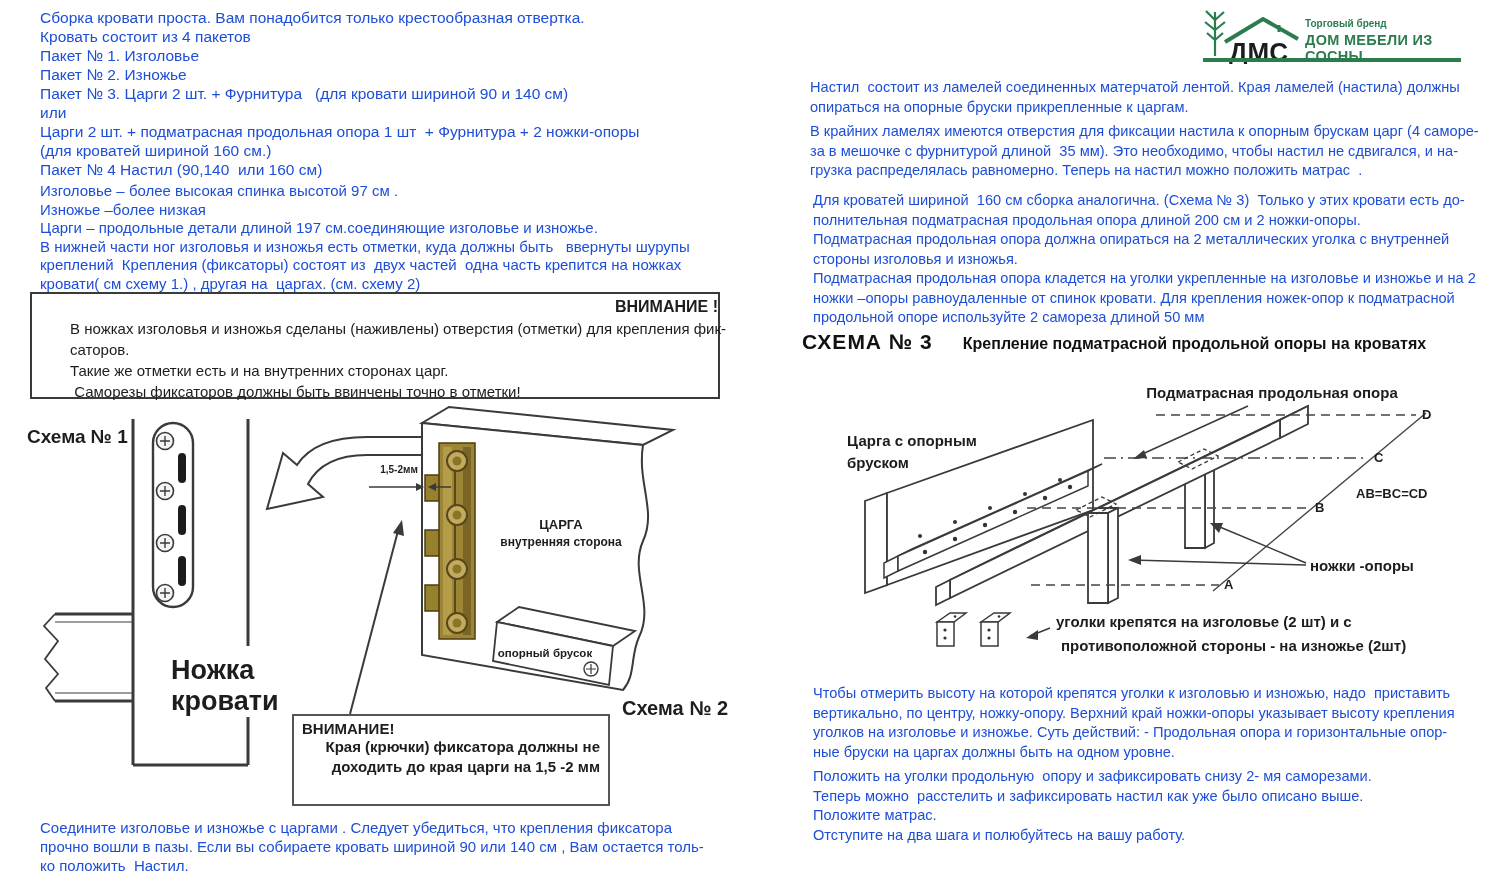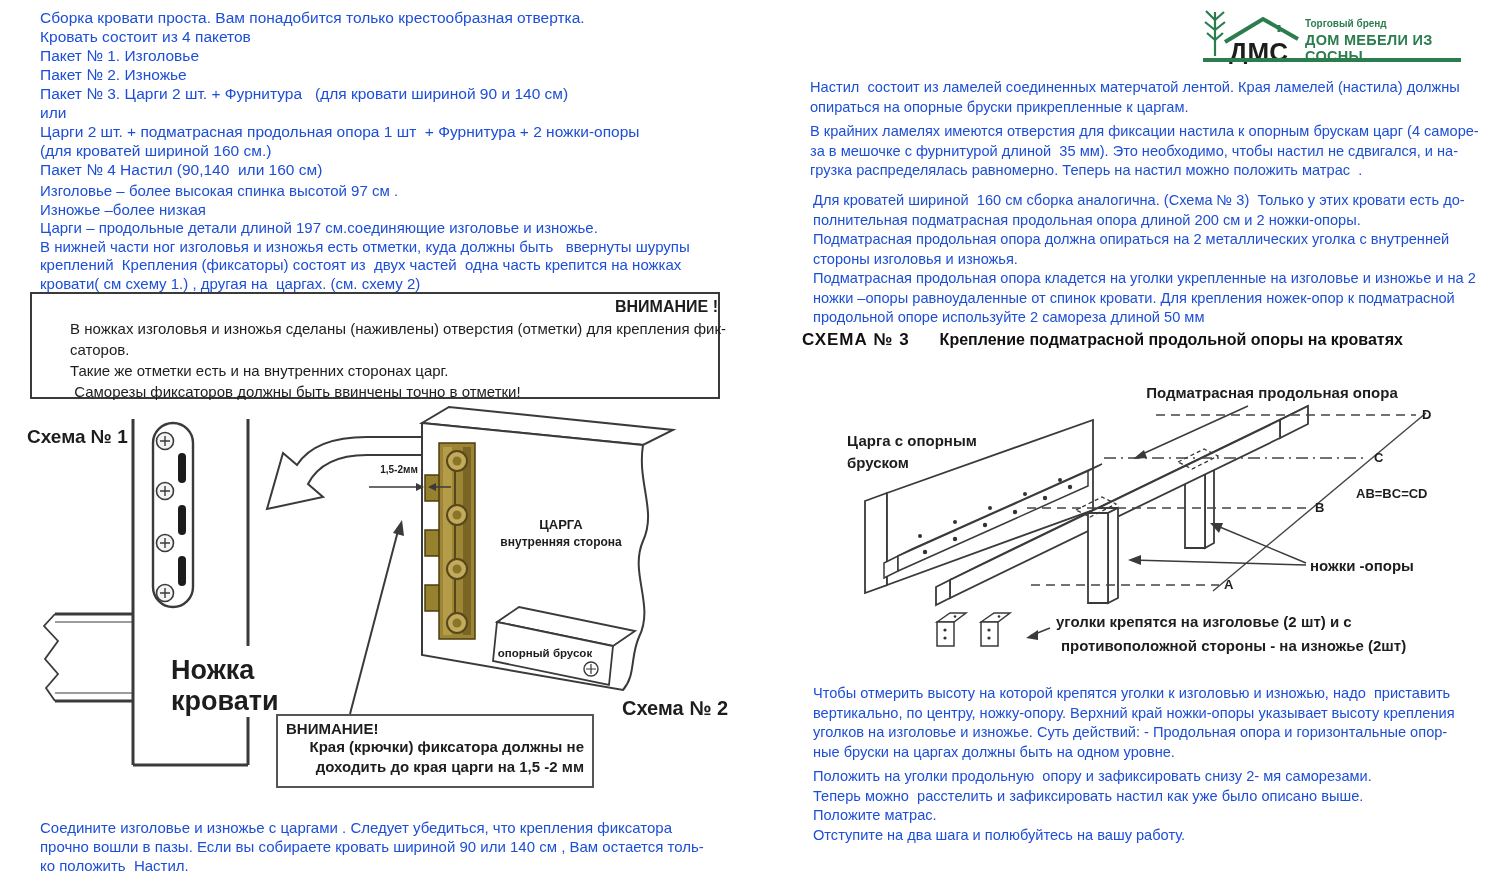--- a/index.html
+++ b/index.html
@@ -10,21 +10,21 @@
   .blk{position:absolute;font-size:15px;line-height:19px;color:#1d4ed8;}
   .intro{font-size:15.5px;line-height:19px;}
   .rcol{font-size:14.6px;line-height:19.5px;}
   .warnbox{position:absolute;border:2px solid #3a3a3a;background:#fff;box-sizing:border-box;}
   .warntitle{text-align:right;font-weight:bold;font-size:16px;padding-top:4px;}
   .warnbody{font-size:15px;line-height:21px;padding:2px 0 0 10px;margin-left:28px;}
   .warn2{position:absolute;border:2px solid #555;background:#fff;box-sizing:border-box;
          padding:4px 8px;font-weight:bold;font-size:15px;}
   .warn2 .w2body{font-size:15px;line-height:20px;text-align:right;}
   .heading3{position:absolute;font-weight:bold;color:#111;}
-  .heading3 .hnum{font-size:17px;letter-spacing:1px;margin-top:20px;}
+  .heading3 .hnum{font-size:21px;letter-spacing:1px;margin-top:20px;}
   .heading3 .htxt{font-size:16px;margin-left:30px;}
   .logo{position:absolute;left:1203px;top:6px;width:262px;height:62px;}
   .logo-tag{position:absolute;left:102px;top:12px;font-size:10px;font-weight:bold;color:#2c7d4e;}
   .logo-name{position:absolute;left:102px;top:26px;font-size:14.5px;font-weight:bold;
              letter-spacing:.3px;color:#2c7d4e;}
   .logo-bar{position:absolute;left:0;top:52px;width:258px;height:3.5px;background:#2c7d4e;}
   svg text{font-family:"Liberation Sans",sans-serif;fill:#1d1d1d;}
   .dlabel{font-weight:bold;}
 </style>
 </head>
@@ -138,21 +138,21 @@
       </g>
       <text x="597" y="312" font-size="20" font-weight="bold" stroke="none">Схема № 2</text>
 
       <g>
         <line x1="325" y1="311" x2="374" y2="124" stroke-width="2"></line>
         <polygon points="377,117 379,133 368,130" fill="#3a3a3a" stroke="none"></polygon>
       </g>
     </g>
   </svg>
 
-  <div class="warn2" style="left:276px;top:714px;width:318px;height:74px">
+  <div class="warn2" style="left:292px;top:714px;width:318px;height:92px">
     <div>ВНИМАНИЕ!</div>
     <div class="pre w2body">Края (крючки) фиксатора должны не
 доходить до края царги на 1,5 -2 мм</div>
   </div>
 
   <div class="blk pre" style="left:40px;top:818px">Соедините изголовье и изножье с царгами . Следует убедиться, что крепления фиксатора
 прочно вошли в пазы. Если вы собираете кровать шириной 90 или 140 см , Вам остается толь-
 ко положить  Настил.</div>
 
   <div class="blk pre rcol" style="left:810px;top:78px">Настил  состоит из ламелей соединенных матерчатой лентой. Края ламелей (настила) должны

